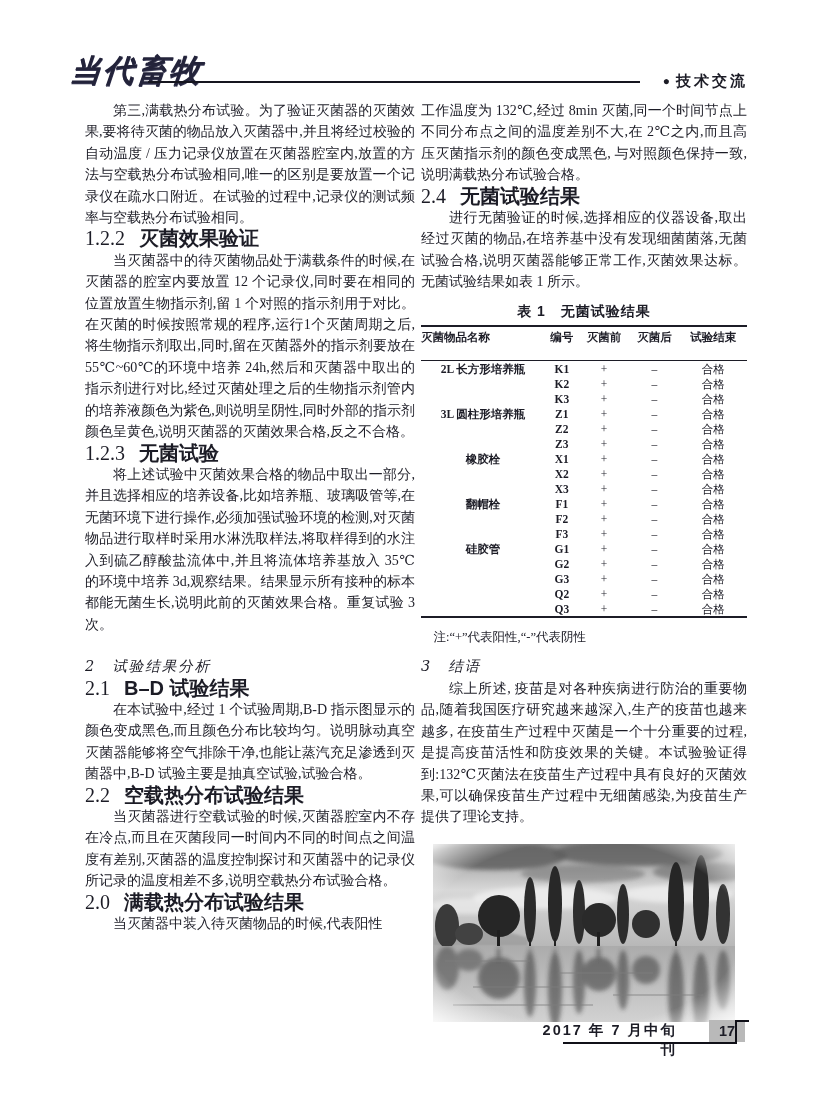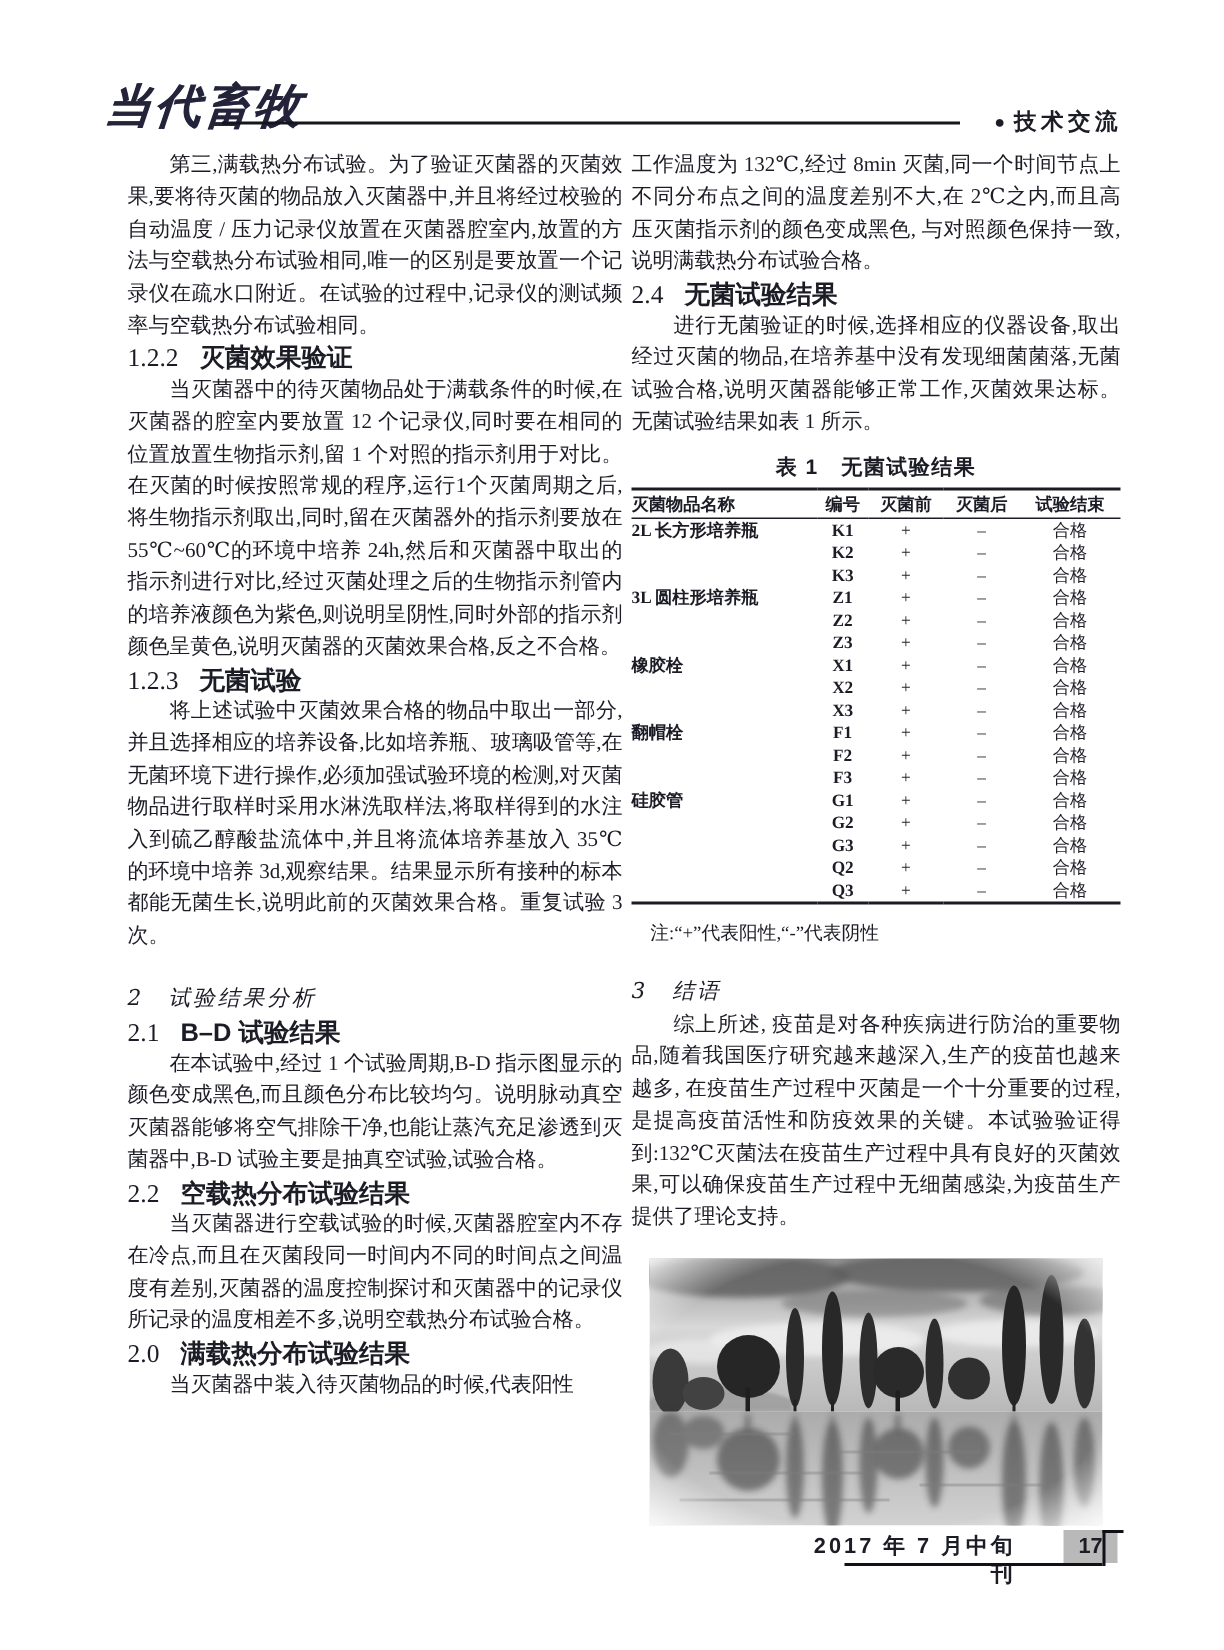--- a/index.html
+++ b/index.html
@@ -28,40 +28,40 @@
   }
   .hdr-tag .bullet{font-size:12px;letter-spacing:6px;vertical-align:1px;}
 
   
   .columns{position:absolute;left:85px;top:100px;width:662px;display:flex;gap:6px;}
   .col{width:330px;font-size:14px;line-height:21.4px;text-align:justify;}
   .col.right{width:326px;}
   .col p{margin:0;text-indent:2em;}
   .col p.noindent{text-indent:0;}
 
-  .h2{margin:0;font-size:17px;line-height:21.4px;font-weight:bold;
+  .h2{margin:0;font-size:20px;line-height:21.4px;font-weight:bold;
       font-family:"Liberation Sans","DejaVu Sans",sans-serif;}
   .h2 .num{font-family:"Liberation Serif",serif;font-weight:normal;margin-right:14px;}
   .h1{margin:21px 0 0 0;font-size:14.5px;line-height:21.4px;font-weight:normal;
       font-style:italic;letter-spacing:2px;
       font-family:"DejaVu Serif","Liberation Serif",serif;}
   .h1 .num{margin-right:16px;}
-  .h1.tight{margin-top:18px;}
+  .h1.tight{margin-top:8px;}
 
   
   .tbl-title{text-align:center;font-weight:bold;font-size:14px;margin:8px 0 3px;
       font-family:"Liberation Sans","DejaVu Sans",sans-serif;letter-spacing:1px;}
   table.st{width:100%;border-collapse:collapse;
       border-top:2px solid #1c1c26;border-bottom:2px solid #1c1c26;
       font-size:11.5px;line-height:14px;}
-  table.st th{border-bottom:1.5px solid #1c1c26;padding:3px 0 1px;
+  table.st th{border-bottom:1.5px solid #1c1c26;padding:3px 0 16px;
       font-weight:bold;text-align:center;white-space:nowrap;}
   table.st th.c-name{text-align:left;}
   table.st td{padding:0.5px 0;text-align:center;white-space:nowrap;}
-  table.st td.c-name{text-align:left;font-weight:bold;}
+  table.st td.c-name{text-align:center;font-weight:bold;}
   table.st td.c-code{font-weight:bold;}
   .tbl-note{font-size:12.5px;margin-top:9px;text-indent:1em;text-align:left;}
 
   
   .photo{margin:16px auto 0;width:302px;height:178px;position:relative;}
   .photo svg{display:block;}
 
   
   .footer{position:absolute;left:0;top:1016px;width:816px;height:40px;
       font-family:"Liberation Sans","DejaVu Sans",sans-serif;}

